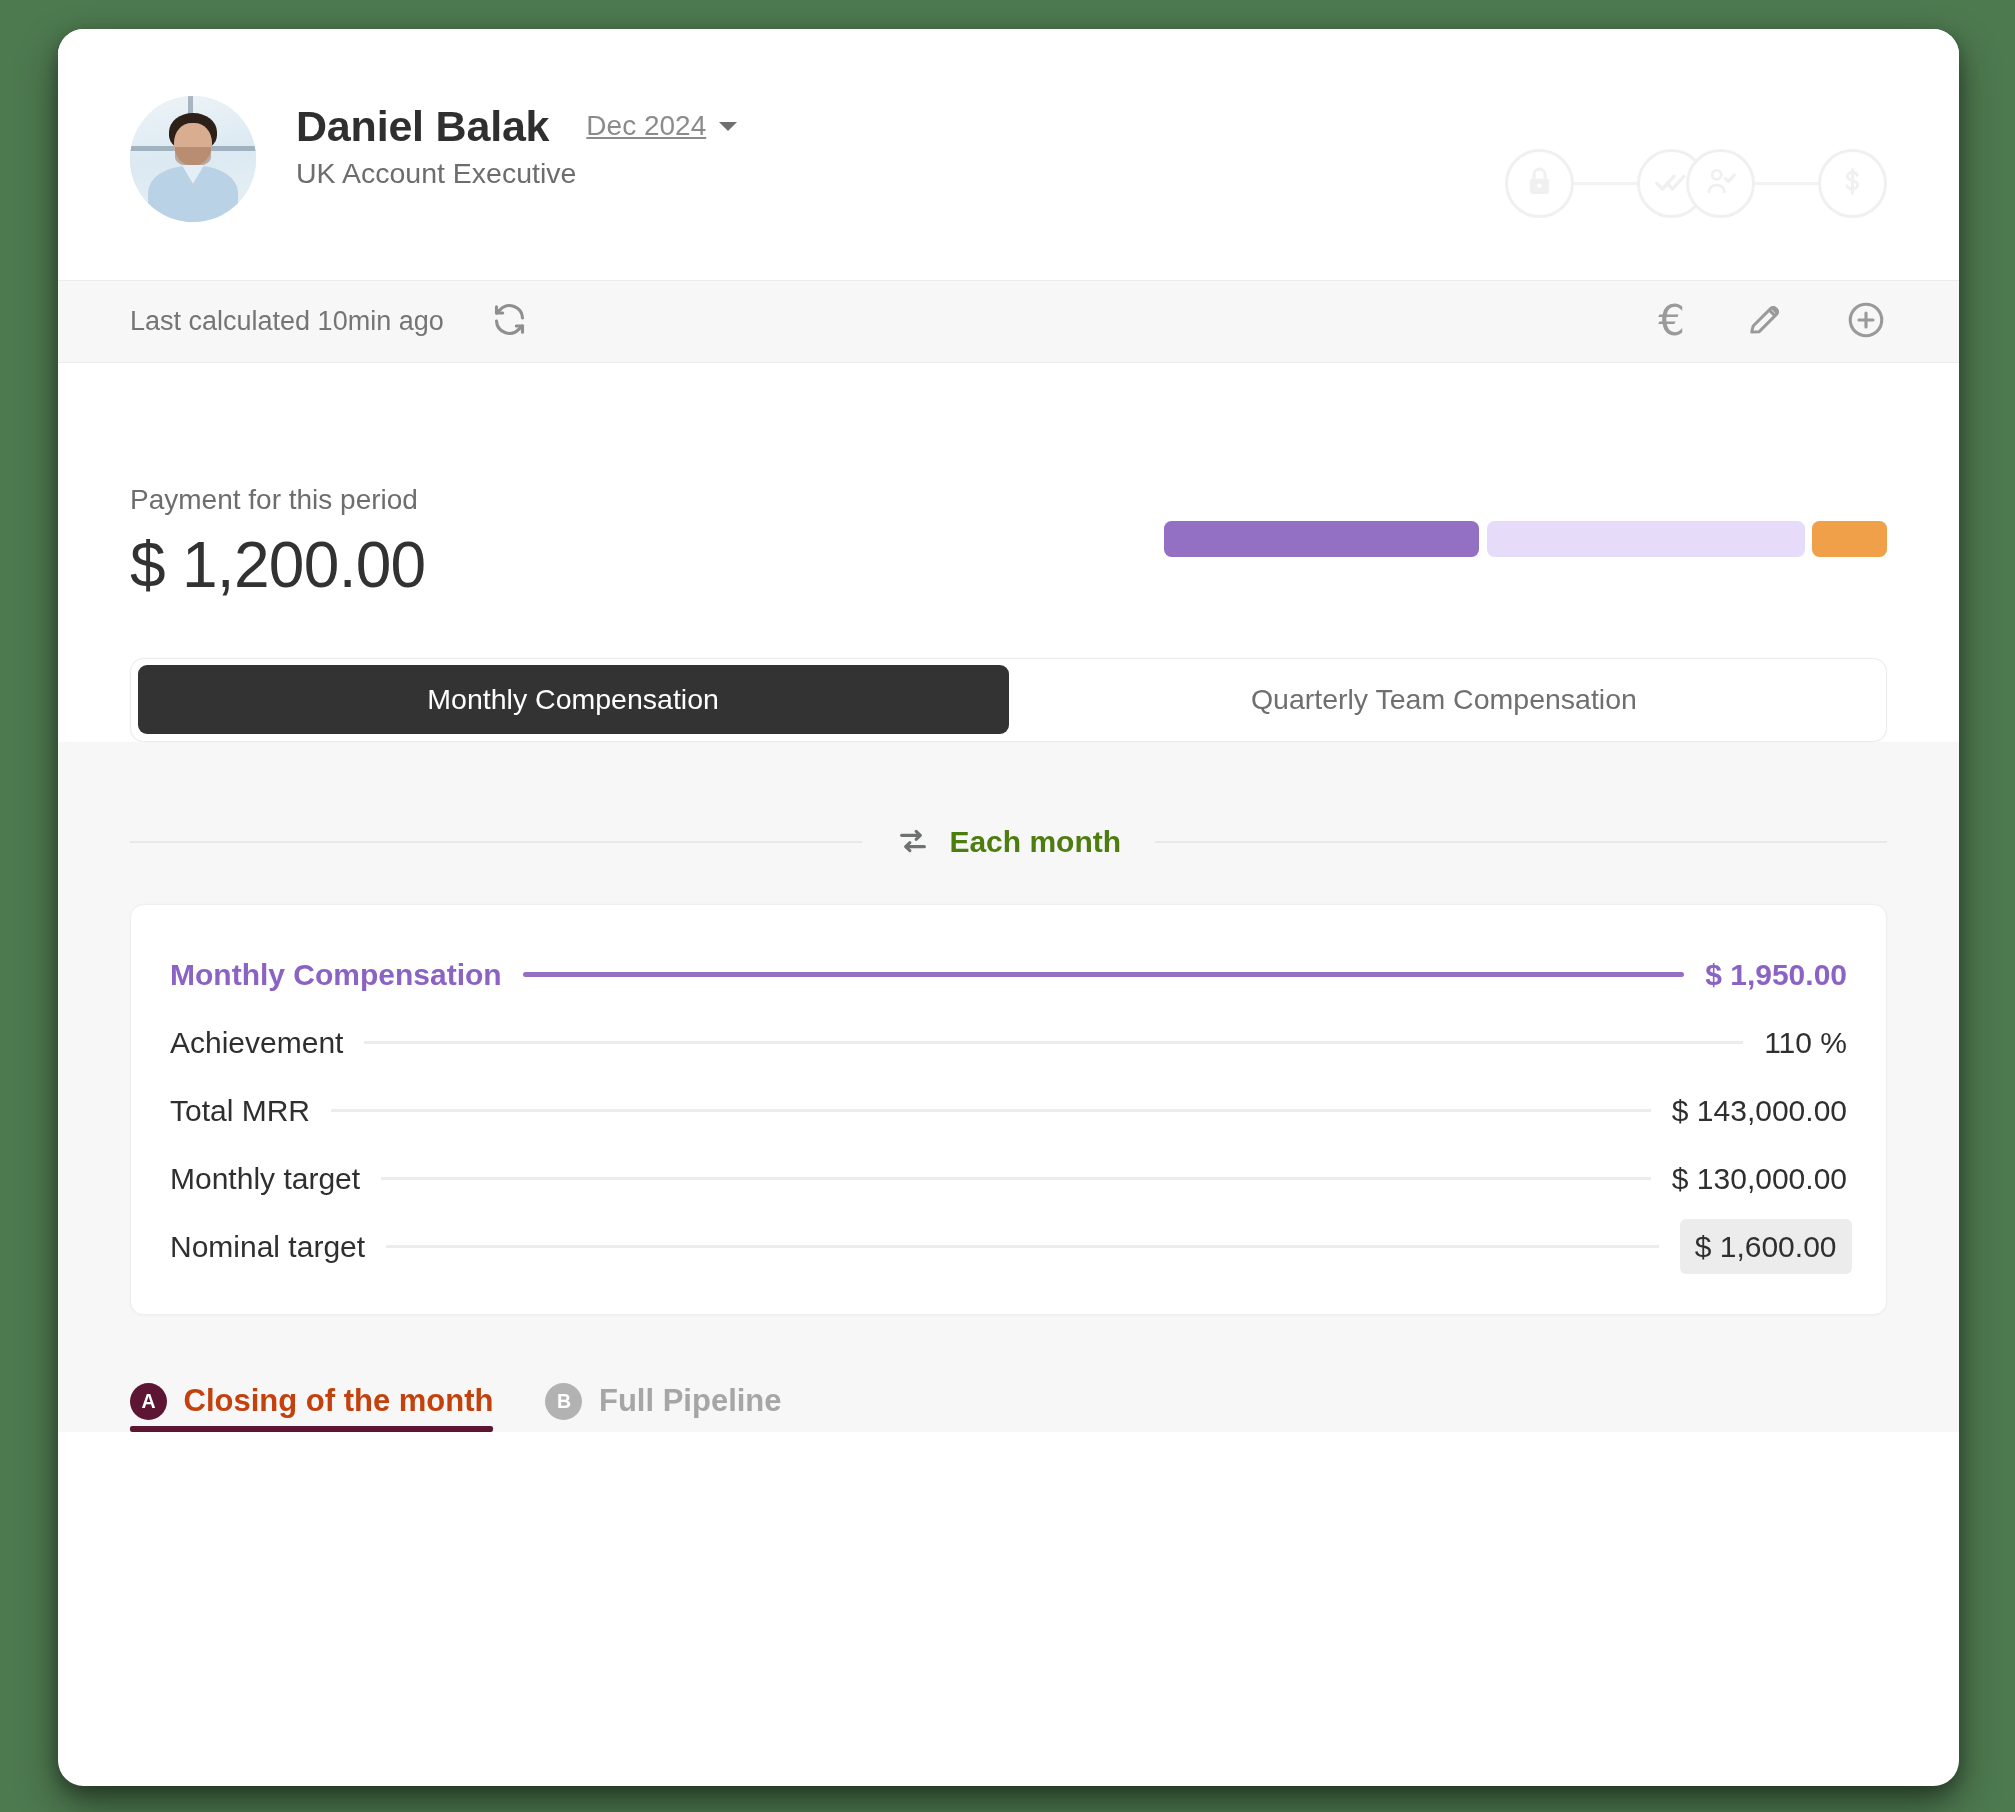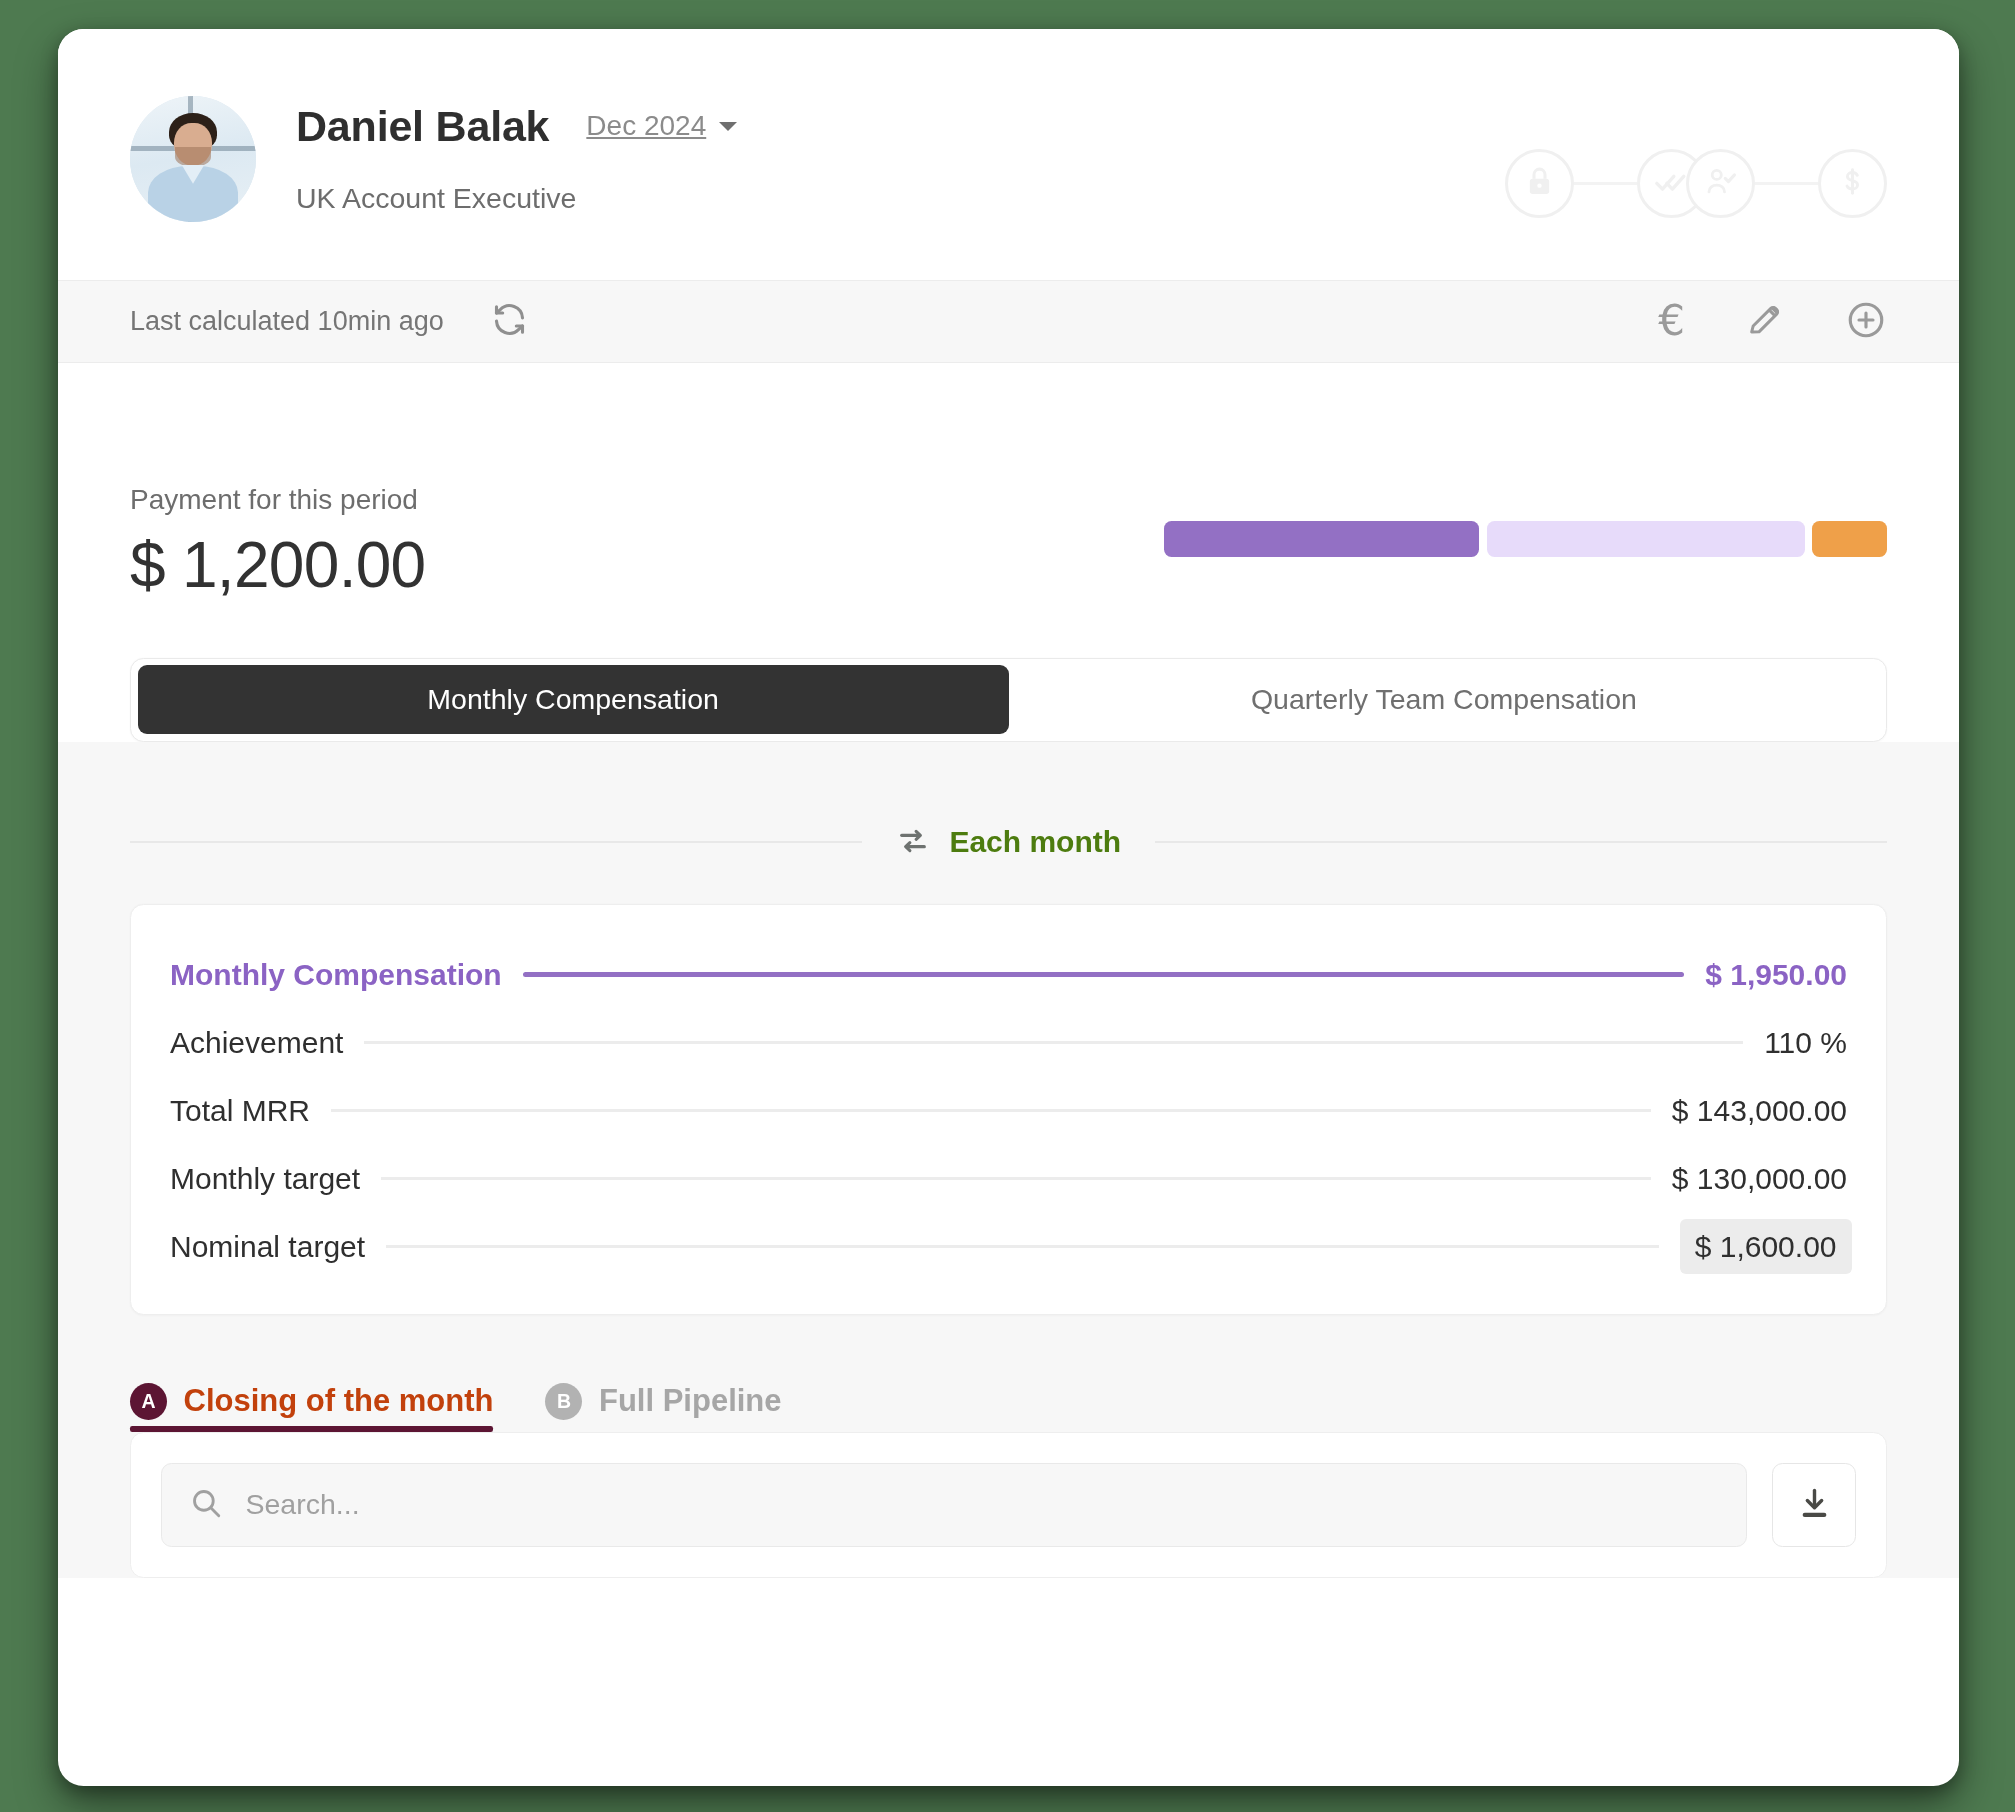--- a/index.html
+++ b/index.html
@@ -68,21 +68,21 @@
     margin-left: 37px; font-size: 28px; color: #8b8b8b;
     display: flex; align-items: center; text-decoration: underline;
   }
   .caret {
     display: inline-block; margin-left: 12.7px;
     width: 0; height: 0;
     border-left: 9px solid transparent;
     border-right: 9px solid transparent;
     border-top: 9.7px solid #6f6f6f;
   }
-  .role { margin-top: 31px; font-size: 28.5px; color: #6d6d6d; }
+  .role { margin-top: 6px; font-size: 28.5px; color: #6d6d6d; }
 
   .steps {
     position: absolute; right: 72px; top: 120px;
     display: flex; align-items: center;
   }
   .step-circle {
     width: 69px; height: 69px; border-radius: 50%;
     border: 3px solid #f0f0f0;
     display: flex; align-items: center; justify-content: center;
     background: #ffffff; position: relative; z-index: 2;
@@ -418,36 +418,16 @@
       <div class="subtab active">
         <span class="badge">A</span>
         <span class="st-label">Closing of the month</span>
       </div>
       <div class="subtab inactive">
         <span class="badge">B</span>
         <span class="st-label">Full Pipeline</span>
       </div>
     </div>
 
-    <div class="search-panel">
-      <div class="search-box">
-        <span>
-          <svg width="34" height="34" viewBox="0 0 24 24" fill="none">
-            <circle cx="10.5" cy="10.5" r="6.6" stroke="#a0a0a0" stroke-width="2" fill="none"></circle>
-            <path d="M15.4 15.4L21 21" stroke="#a0a0a0" stroke-width="2" stroke-linecap="round"></path>
-          </svg>
-        </span>
-        <input class="search-input" type="text" placeholder="Search..." style="">
-      </div>
-      <div class="dl-btn">
-        <span>
-          <svg width="39" height="39" viewBox="0 0 24 24" fill="none">
-            <path d="M12 4v10" stroke="#4a4a46" stroke-width="2.1" stroke-linecap="round"></path>
-            <path d="M7.6 10.2L12 14.6l4.4-4.4" stroke="#4a4a46" stroke-width="2.1" fill="none" stroke-linecap="round" stroke-linejoin="round"></path>
-            <path d="M6 19h12" stroke="#4a4a46" stroke-width="2.6" stroke-linecap="round"></path>
-          </svg>
-        </span>
-      </div>
-    </div>
 
   </div>
 </div>
 
 
 </body></html>

